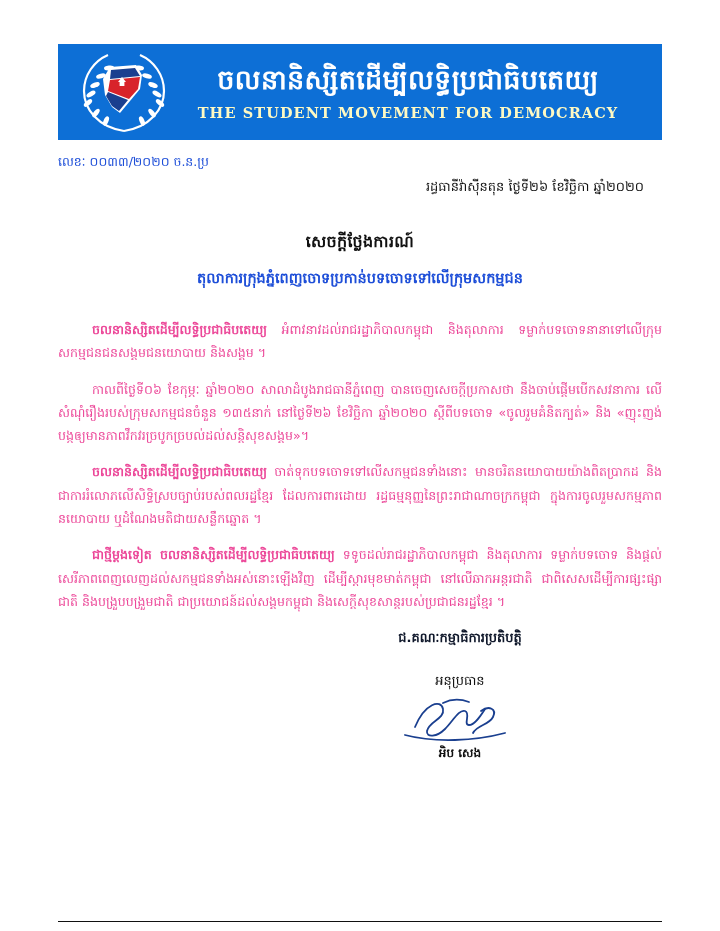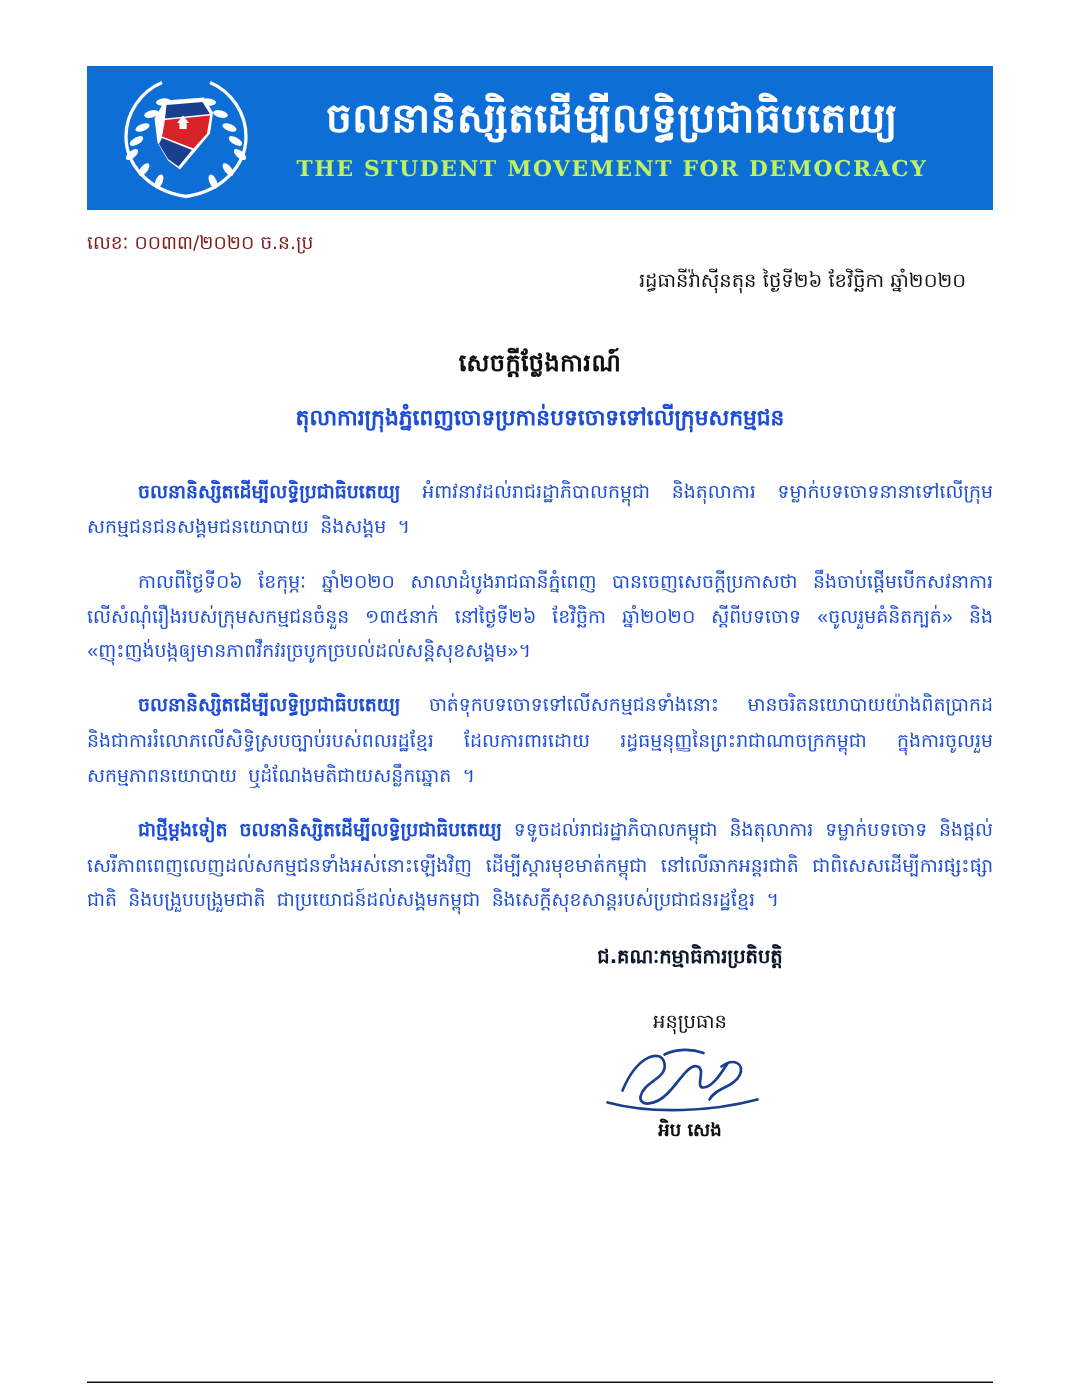--- a/index.html
+++ b/index.html
@@ -48,34 +48,34 @@
   }
   .banner-khmer {
     color: #ffffff;
     font-size: 27px;
     line-height: 1.25;
     font-weight: bold;
     letter-spacing: 0.4px;
     white-space: nowrap;
   }
   .banner-english {
-    color: #bef264;
+    color: #fef9c3;
     font-family: "DejaVu Serif", serif;
     font-size: 14.5px;
     font-weight: bold;
     letter-spacing: 1.1px;
     margin-top: 7px;
     white-space: nowrap;
   }
 
   
   .meta-row {
     margin-top: 14px;
     font-size: 12.5px;
-    color: #7f1d1d;
+    color: #1d4ed8;
   }
   .meta-number { text-align: left; }
   .meta-place {
     margin-top: 6px;
     text-align: right;
     padding-right: 18px;
     font-size: 13px;
   }
 
   
@@ -96,22 +96,21 @@
   }
 
   
   .body-block { margin-top: 28px; }
   p.para {
     margin: 0 0 13px 0;
     font-size: 12.6px;
     line-height: 1.85;
     text-align: justify;
     text-indent: 34px;
-    color: #1d4ed8;
-    font-family: Liberation Mono, monospace;
+    color: #ec4899;
   }
   p.para.tight { margin-bottom: 12px; }
   .org {
     font-weight: bold;
   }
 
   
   .sign-block {
     margin-top: 16px;
     text-align: center;

